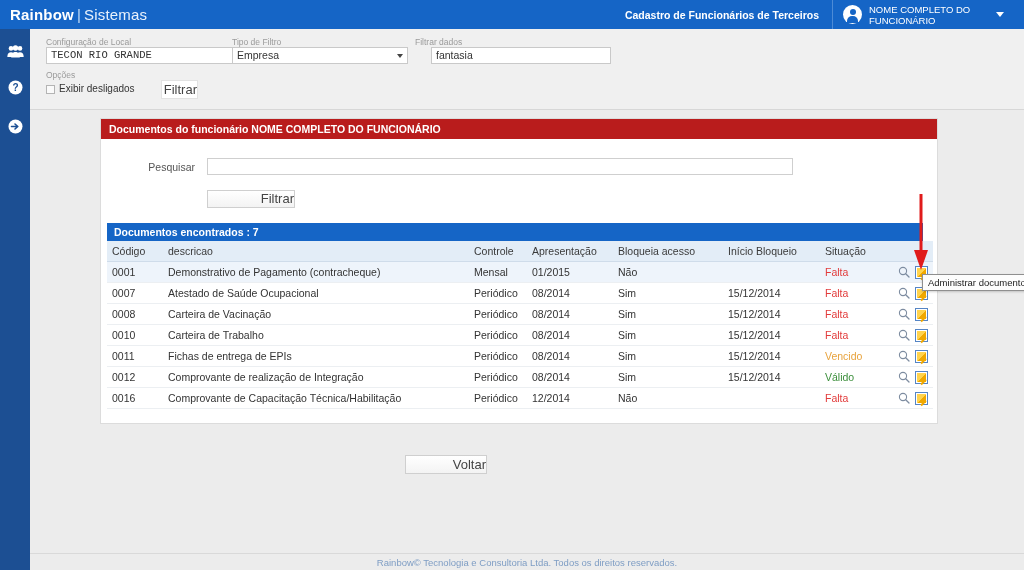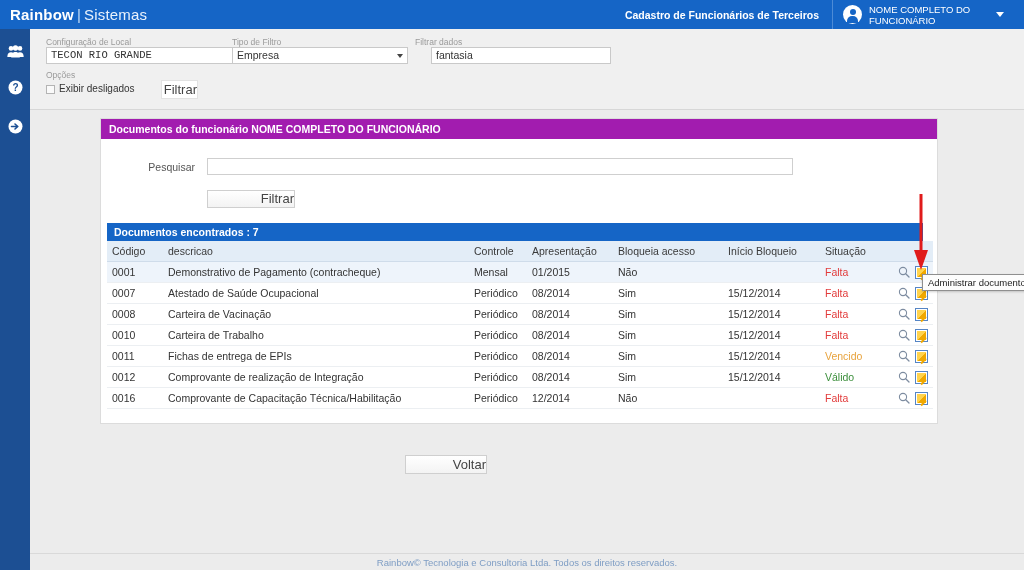--- a/index.html
+++ b/index.html
@@ -106,21 +106,21 @@
   .content {
     position: absolute; left: 30px; top: 110px;
     width: 994px; height: 451px; background: #ececec;
   }
   .panel {
     position: absolute; left: 70px; top: 8px;
     width: 838px; background: #ffffff; border: 1px solid #dcdcdc;
     padding-bottom: 14px;
   }
   .panel-head {
-    height: 20px; background: #a21caf; color: #fff;
+    height: 20px; background: #b91c1c; color: #fff;
     font-size: 10.5px; font-weight: bold; line-height: 20px; padding-left: 8px;
     white-space: nowrap; overflow: hidden;
   }
   .search-row {
     display: flex; align-items: center; margin: 19px 0 0 0; padding-left: 34px;
   }
   .search-lbl { font-size: 10.5px; color: #555; width: 60px; text-align: right; }
   .search-input {
     margin-left: 12px; width: 586px; height: 17px;
     border: 1px solid #cfcfcf; background: #fff;

